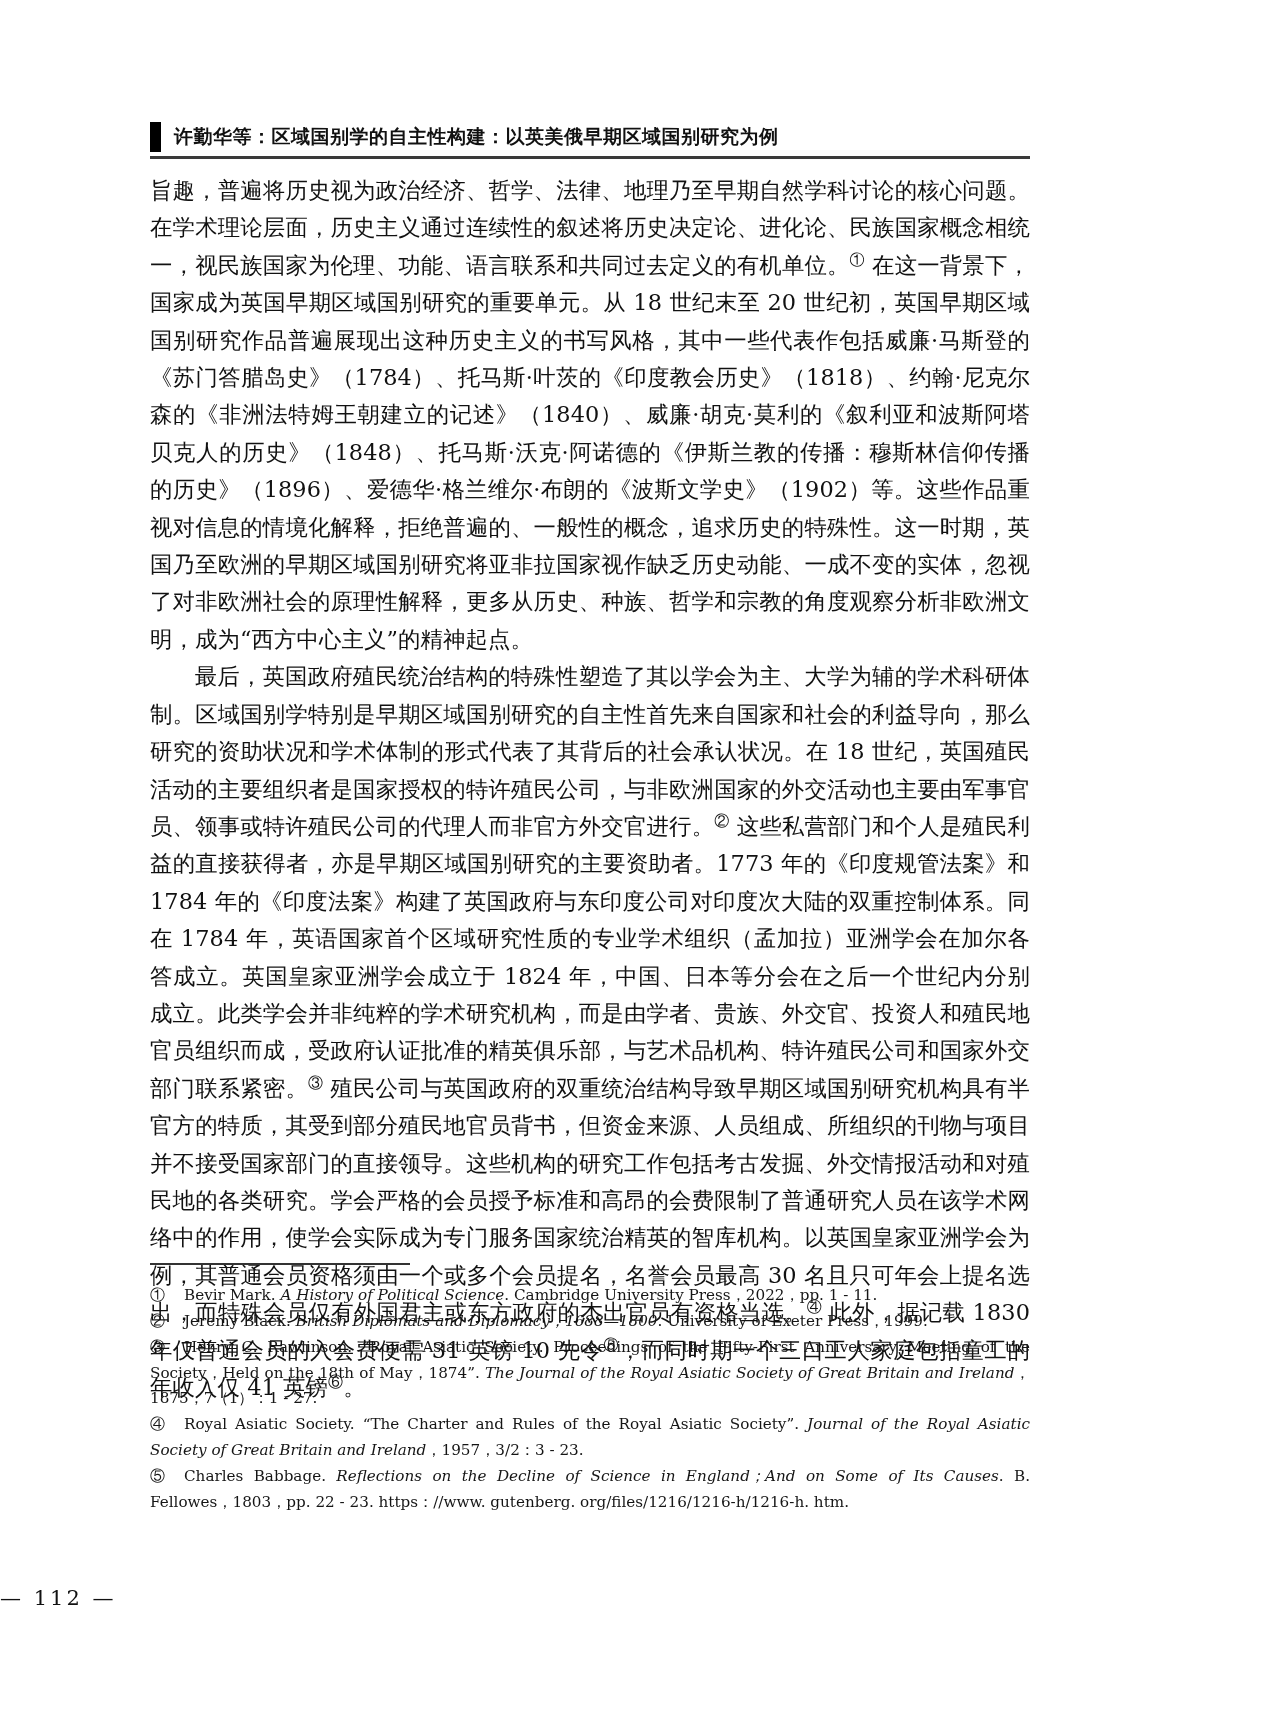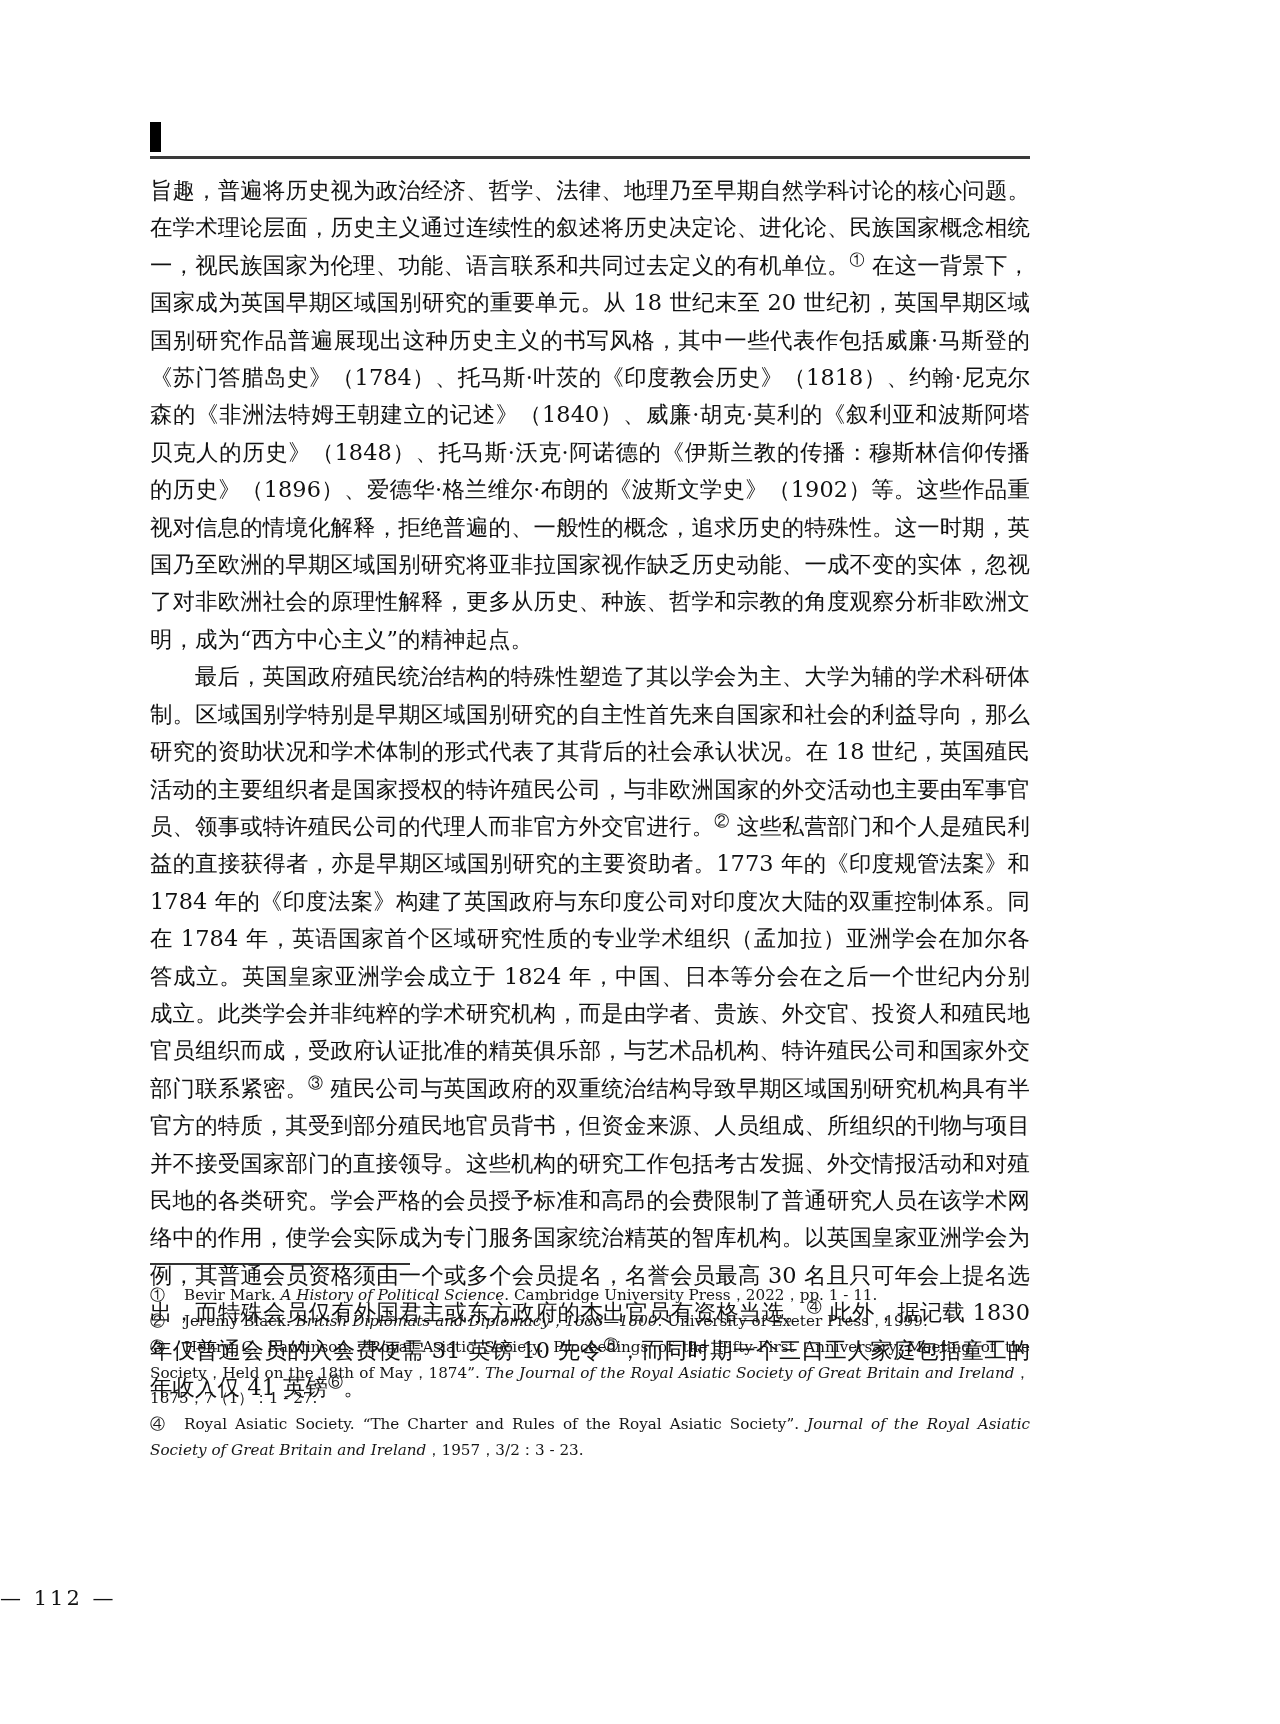--- a/index.html
+++ b/index.html
@@ -132,36 +132,38 @@
     font-family: "DejaVu Serif", "Liberation Serif", serif;
   }
 </style>
 </head>
 <body>
 
 <div class="page">
 
   <div class="header">
     <div class="header-bar"></div>
+    <div class="header-title">许勤华等：区域国别学的自主性构建：以英美俄早期区域国别研究为例</div>
     <div class="header-rule"></div>
   </div>
 
   <div class="body-col">
     <div id="paragraphs-host">
         <p class="para noindent">旨趣，普遍将历史视为政治经济、哲学、法律、地理乃至早期自然学科讨论的核心问题。在学术理论层面，历史主义通过连续性的叙述将历史决定论、进化论、民族国家概念相统一，视民族国家为伦理、功能、语言联系和共同过去定义的有机单位。<sup class="fn">①</sup> 在这一背景下，国家成为英国早期区域国别研究的重要单元。从 18 世纪末至 20 世纪初，英国早期区域国别研究作品普遍展现出这种历史主义的书写风格，其中一些代表作包括威廉·马斯登的《苏门答腊岛史》（1784）、托马斯·叶茨的《印度教会历史》（1818）、约翰·尼克尔森的《非洲法特姆王朝建立的记述》（1840）、威廉·胡克·莫利的《叙利亚和波斯阿塔贝克人的历史》（1848）、托马斯·沃克·阿诺德的《伊斯兰教的传播：穆斯林信仰传播的历史》（1896）、爱德华·格兰维尔·布朗的《波斯文学史》（1902）等。这些作品重视对信息的情境化解释，拒绝普遍的、一般性的概念，追求历史的特殊性。这一时期，英国乃至欧洲的早期区域国别研究将亚非拉国家视作缺乏历史动能、一成不变的实体，忽视了对非欧洲社会的原理性解释，更多从历史、种族、哲学和宗教的角度观察分析非欧洲文明，成为“西方中心主义”的精神起点。</p>
         <p class="para">最后，英国政府殖民统治结构的特殊性塑造了其以学会为主、大学为辅的学术科研体制。区域国别学特别是早期区域国别研究的自主性首先来自国家和社会的利益导向，那么研究的资助状况和学术体制的形式代表了其背后的社会承认状况。在 18 世纪，英国殖民活动的主要组织者是国家授权的特许殖民公司，与非欧洲国家的外交活动也主要由军事官员、领事或特许殖民公司的代理人而非官方外交官进行。<sup class="fn">②</sup> 这些私营部门和个人是殖民利益的直接获得者，亦是早期区域国别研究的主要资助者。1773 年的《印度规管法案》和 1784 年的《印度法案》构建了英国政府与东印度公司对印度次大陆的双重控制体系。同在 1784 年，英语国家首个区域研究性质的专业学术组织（孟加拉）亚洲学会在加尔各答成立。英国皇家亚洲学会成立于 1824 年，中国、日本等分会在之后一个世纪内分别成立。此类学会并非纯粹的学术研究机构，而是由学者、贵族、外交官、投资人和殖民地官员组织而成，受政府认证批准的精英俱乐部，与艺术品机构、特许殖民公司和国家外交部门联系紧密。<sup class="fn">③</sup> 殖民公司与英国政府的双重统治结构导致早期区域国别研究机构具有半官方的特质，其受到部分殖民地官员背书，但资金来源、人员组成、所组织的刊物与项目并不接受国家部门的直接领导。这些机构的研究工作包括考古发掘、外交情报活动和对殖民地的各类研究。学会严格的会员授予标准和高昂的会费限制了普通研究人员在该学术网络中的作用，使学会实际成为专门服务国家统治精英的智库机构。以英国皇家亚洲学会为例，其普通会员资格须由一个或多个会员提名，名誉会员最高 30 名且只可年会上提名选出，而特殊会员仅有外国君主或东方政府的杰出官员有资格当选。<sup class="fn">④</sup> 此外，据记载 1830 年仅普通会员的入会费便需 31 英镑 10 先令<sup class="fn">⑤</sup>，而同时期一个三口工人家庭包括童工的年收入仅 41 英镑<sup class="fn">⑥</sup>。</p>
       </div>
   </div>
 
   <div class="fn-rule"></div>
 
   <div class="footnotes">
     <div id="footnotes-host">
         <div class="fn-item"><span class="fn-marker">①</span><span>Bevir Mark. </span><i>A History of Political Science</i><span>. Cambridge University Press，2022，pp. 1 - 11.</span></div>
         <div class="fn-item"><span class="fn-marker">②</span><span>Jeremy Black. </span><i>British Diplomats and Diplomacy，1688—1800</i><span>. University of Exeter Press，1999.</span></div>
         <div class="fn-item"><span class="fn-marker">③</span><span>Henry C. Rawlinson. “Royal Asiatic Society. Proceedings of the Fifty-First Anniversary Meeting of the Society，Held on the 18th of May，1874”. </span><i>The Journal of the Royal Asiatic Society of Great Britain and Ireland</i><span>，1875，7（1）：1 - 27.</span></div>
         <div class="fn-item"><span class="fn-marker">④</span><span>Royal Asiatic Society. “The Charter and Rules of the Royal Asiatic Society”. </span><i>Journal of the Royal Asiatic Society of Great Britain and Ireland</i><span>，1957，3/2：3 - 23.</span></div>
+        <div class="fn-item"><span class="fn-marker">⑤</span><span>Charles Babbage. </span><i>Reflections on the Decline of Science in England；And on Some of Its Causes</i><span>. B. Fellowes，1803，pp. 22 - 23. https：//www. gutenberg. org/files/1216/1216-h/1216-h. htm.</span></div>
       </div>
   </div>
 
   <div class="page-number">— 112 —</div>
 
 </div>
 
 </body></html>

